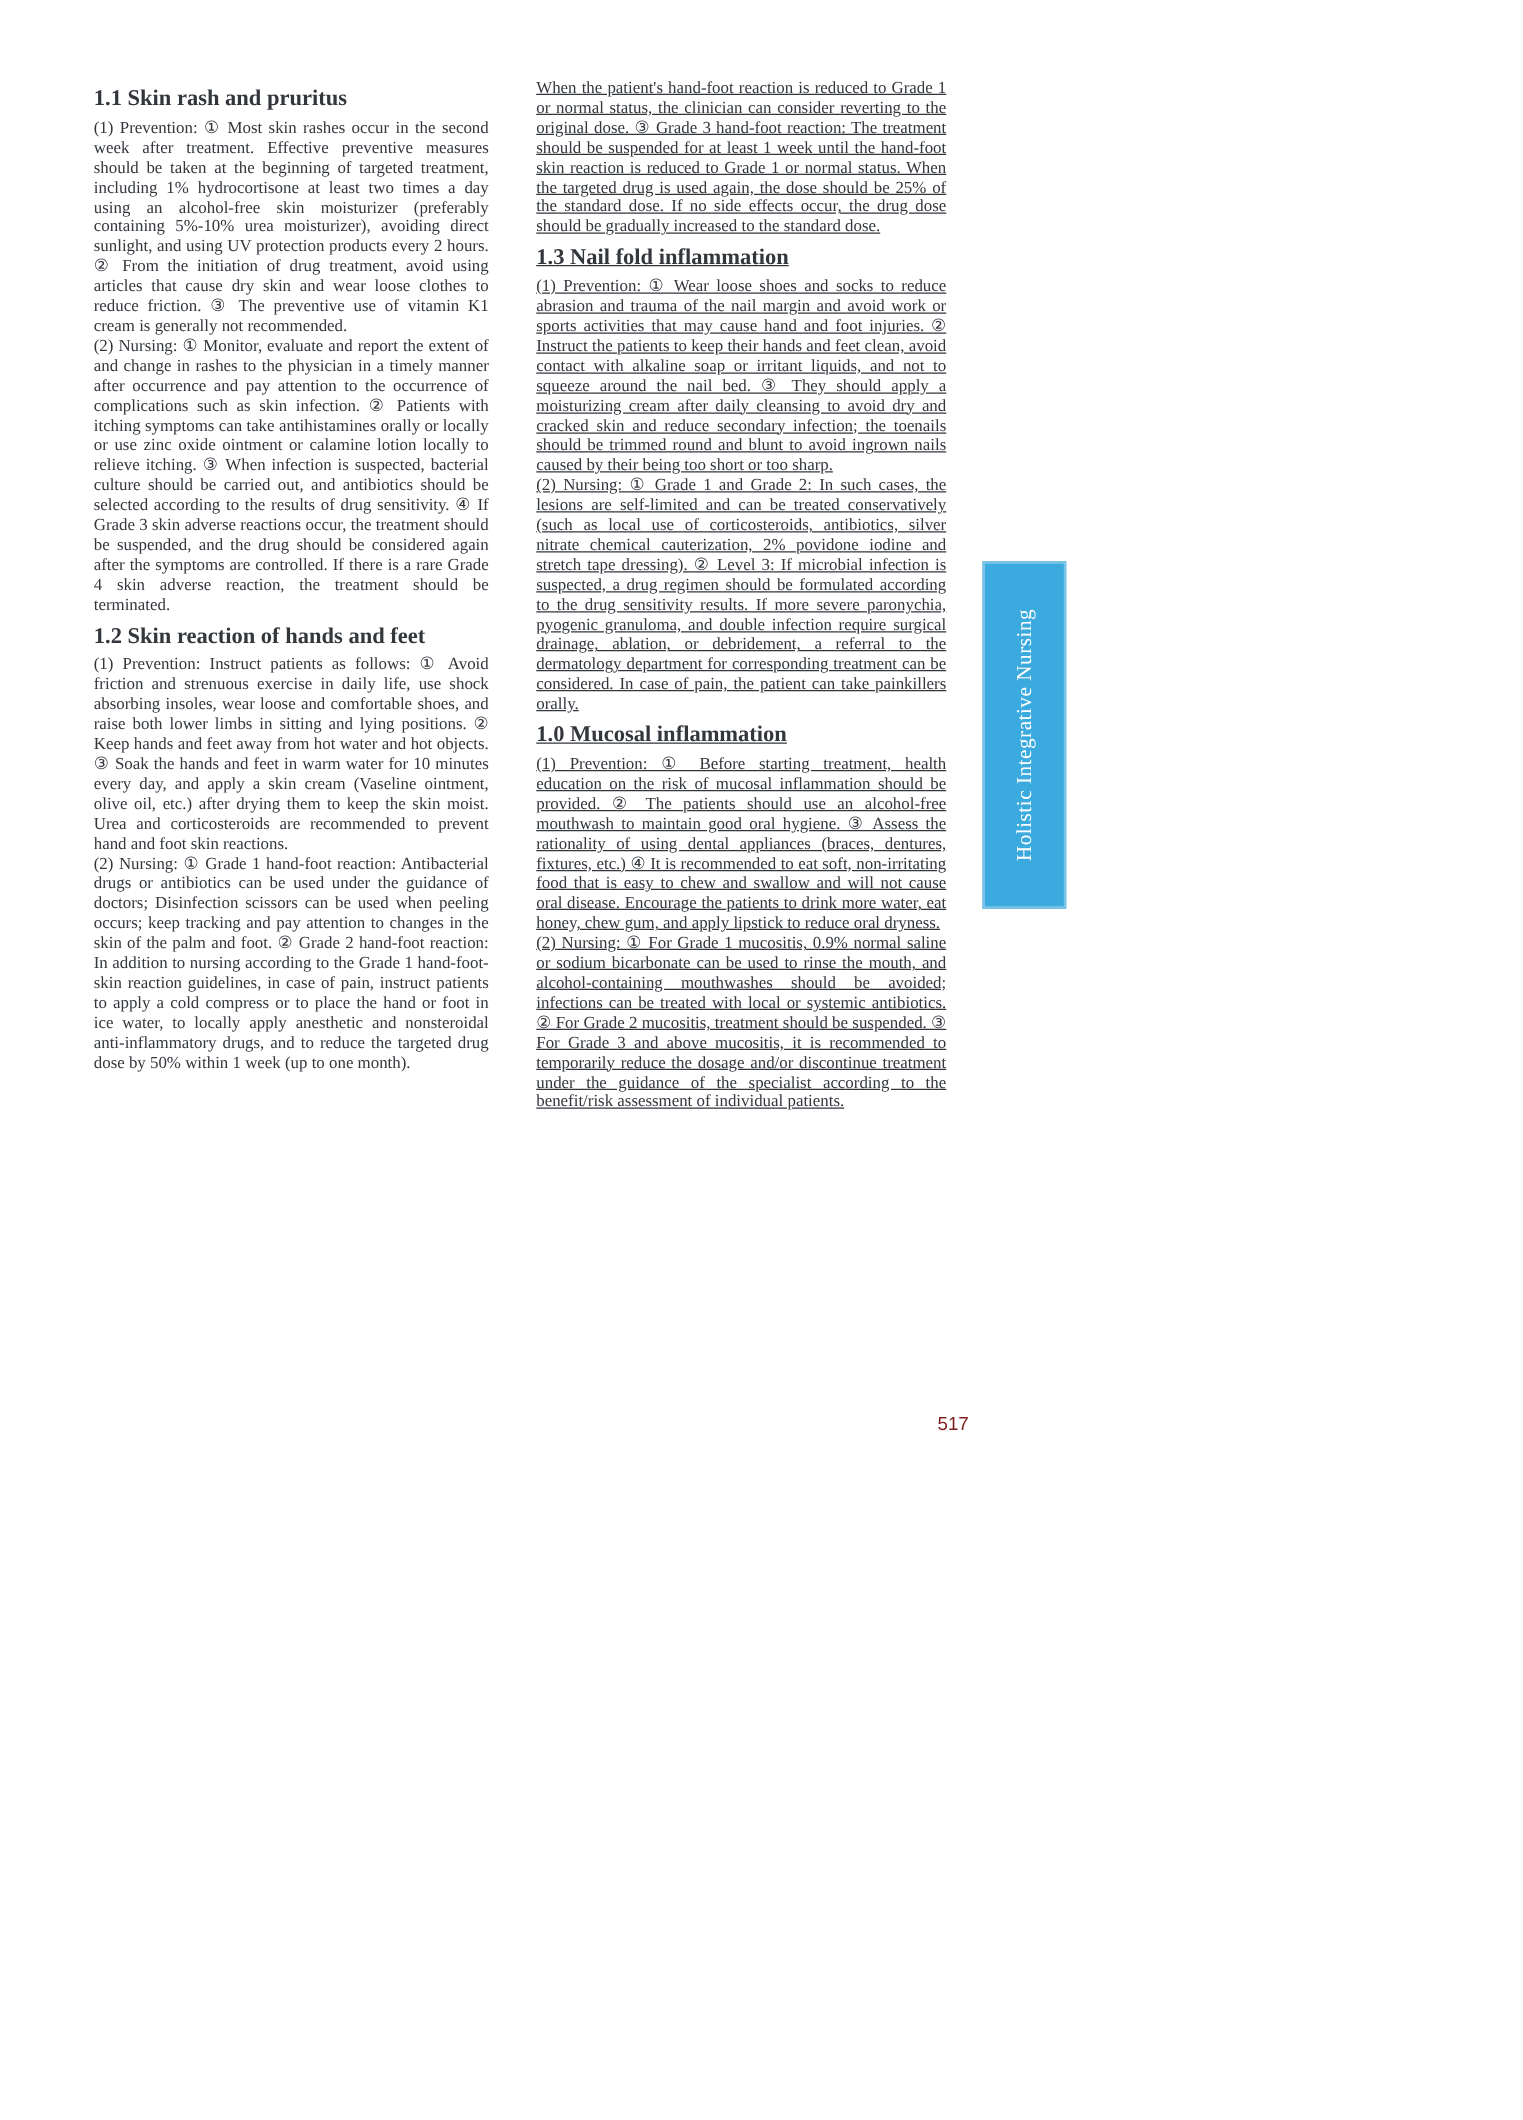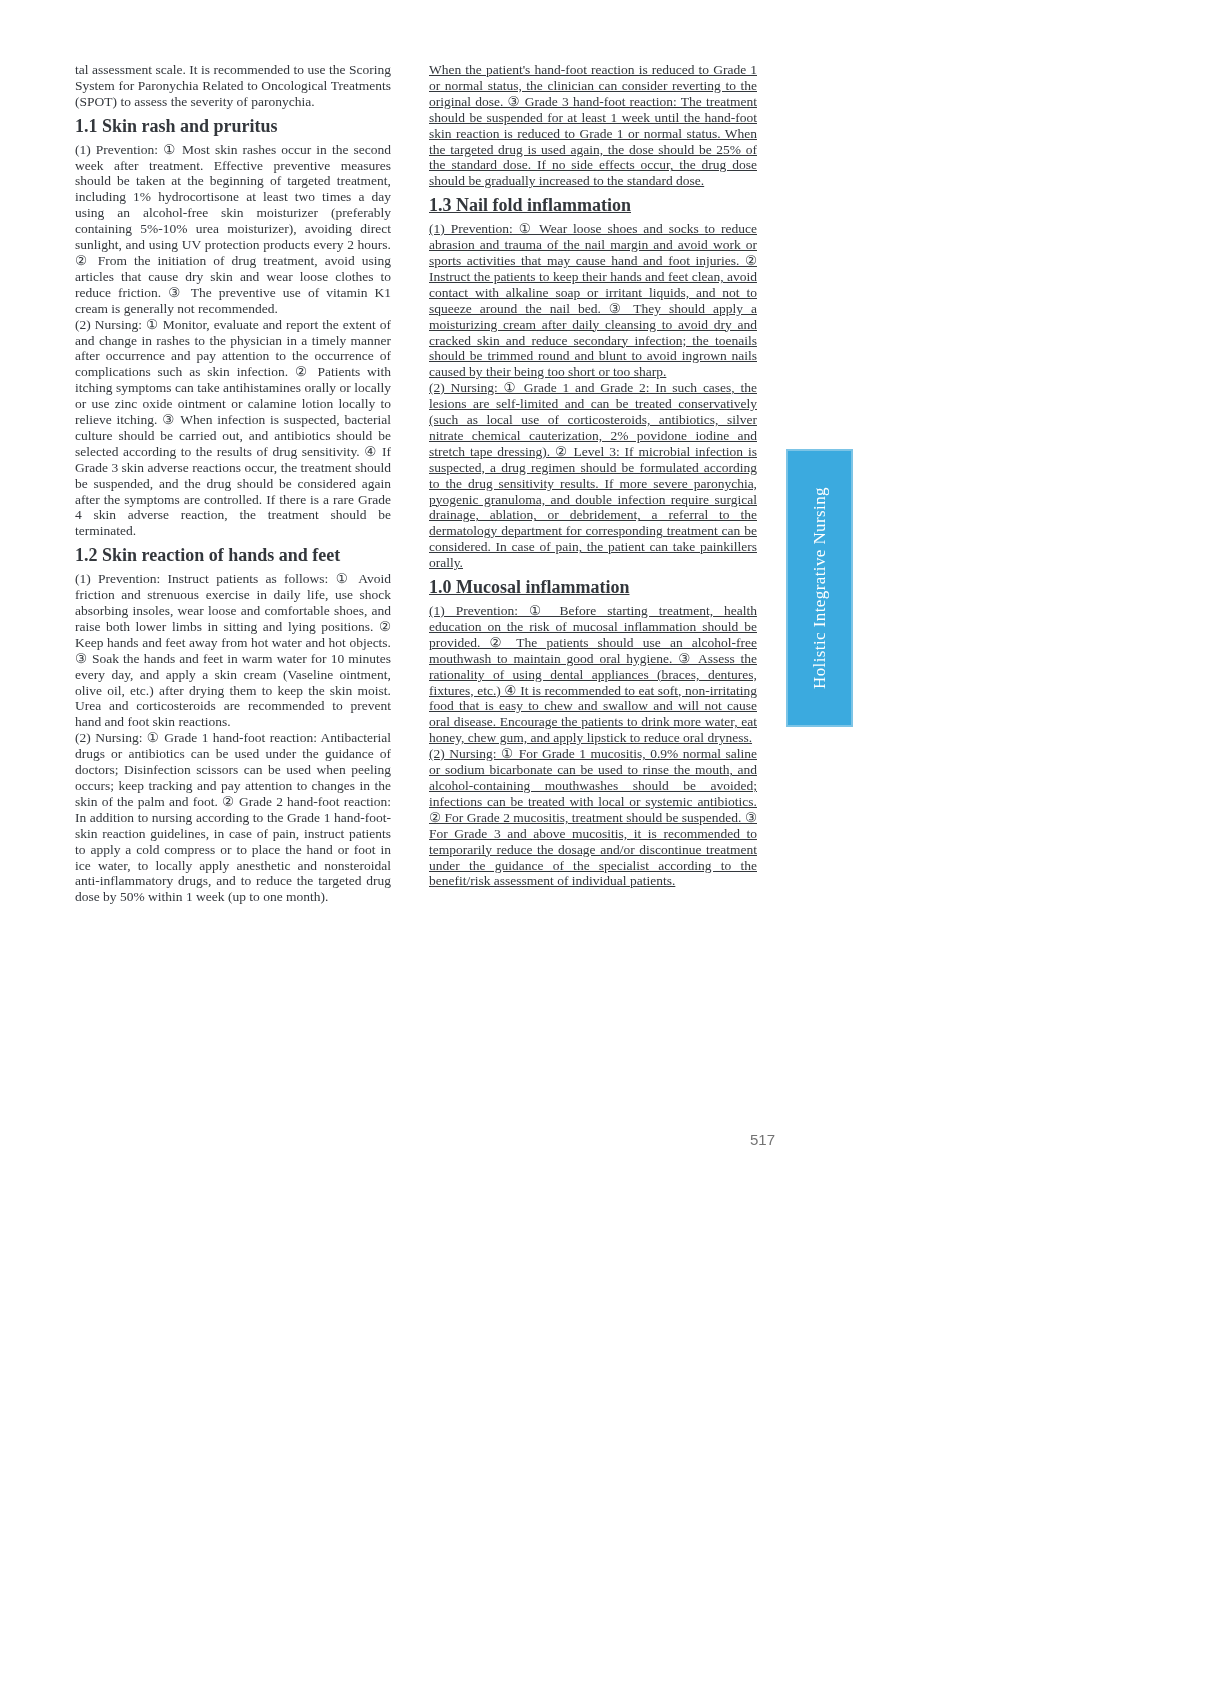--- a/index.html
+++ b/index.html
@@ -35,21 +35,21 @@
     text-align: left;
   }
   .page-number {
     position: absolute;
     left: 700px;
     top: 1131px;
     width: 75px;
     text-align: right;
     font-family: "Liberation Sans", "DejaVu Sans", sans-serif;
     font-size: 15px;
-    color: #737373;
+    color: #7f1d1d;
   }
   .side-tab {
     position: absolute;
     left: 786px;
     top: 449px;
     width: 67px;
     height: 278px;
     background: #3BAADF;        
     border: 2px solid #7CC4E6;
     box-sizing: border-box;
@@ -66,21 +66,20 @@
     font-size: 17px;
     letter-spacing: 0.4px;
   }
 </style>
 </head>
 <body>
 
 <div class="page">
 
   <div class="column col-left">
-    <p class="para">tal assessment scale. It is recommended to use the Scoring System for Paronychia Related to Oncological Treatments (SPOT) to assess the severity of paronychia.</p>
     <h3 class="heading">1.1 Skin rash and pruritus</h3>
     <p class="para">(1) Prevention: ① Most skin rashes occur in the second week after treatment. Effective preventive measures should be taken at the beginning of targeted treatment, including 1% hydrocortisone at least two times a day using an alcohol-free skin moisturizer (preferably containing 5%-10% urea moisturizer), avoiding direct sunlight, and using UV protection products every 2 hours. ② From the initiation of drug treatment, avoid using articles that cause dry skin and wear loose clothes to reduce friction. ③ The preventive use of vitamin K1 cream is generally not recommended.</p>
     <p class="para">(2) Nursing: ① Monitor, evaluate and report the extent of and change in rashes to the physician in a timely manner after occurrence and pay attention to the occurrence of complications such as skin infection. ② Patients with itching symptoms can take antihistamines orally or locally or use zinc oxide ointment or calamine lotion locally to relieve itching. ③ When infection is suspected, bacterial culture should be carried out, and antibiotics should be selected according to the results of drug sensitivity. ④ If Grade 3 skin adverse reactions occur, the treatment should be suspended, and the drug should be considered again after the symptoms are controlled. If there is a rare Grade 4 skin adverse reaction, the treatment should be terminated.</p>
     <h3 class="heading">1.2 Skin reaction of hands and feet</h3>
     <p class="para">(1) Prevention: Instruct patients as follows: ① Avoid friction and strenuous exercise in daily life, use shock absorbing insoles, wear loose and comfortable shoes, and raise both lower limbs in sitting and lying positions. ② Keep hands and feet away from hot water and hot objects. ③ Soak the hands and feet in warm water for 10 minutes every day, and apply a skin cream (Vaseline ointment, olive oil, etc.) after drying them to keep the skin moist. Urea and corticosteroids are recommended to prevent hand and foot skin reactions.</p>
     <p class="para">(2) Nursing: ① Grade 1 hand-foot reaction: Antibacterial drugs or antibiotics can be used under the guidance of doctors; Disinfection scissors can be used when peeling occurs; keep tracking and pay attention to changes in the skin of the palm and foot. ② Grade 2 hand-foot reaction: In addition to nursing according to the Grade 1 hand-foot-skin reaction guidelines, in case of pain, instruct patients to apply a cold compress or to place the hand or foot in ice water, to locally apply anesthetic and nonsteroidal anti-inflammatory drugs, and to reduce the targeted drug dose by 50% within 1 week (up to one month).</p>
   </div>
 
   <div class="column col-right">
     <p class="para">When the patient's hand-foot reaction is reduced to Grade 1 or normal status, the clinician can consider reverting to the original dose. ③ Grade 3 hand-foot reaction: The treatment should be suspended for at least 1 week until the hand-foot skin reaction is reduced to Grade 1 or normal status. When the targeted drug is used again, the dose should be 25% of the standard dose. If no side effects occur, the drug dose should be gradually increased to the standard dose.</p>

